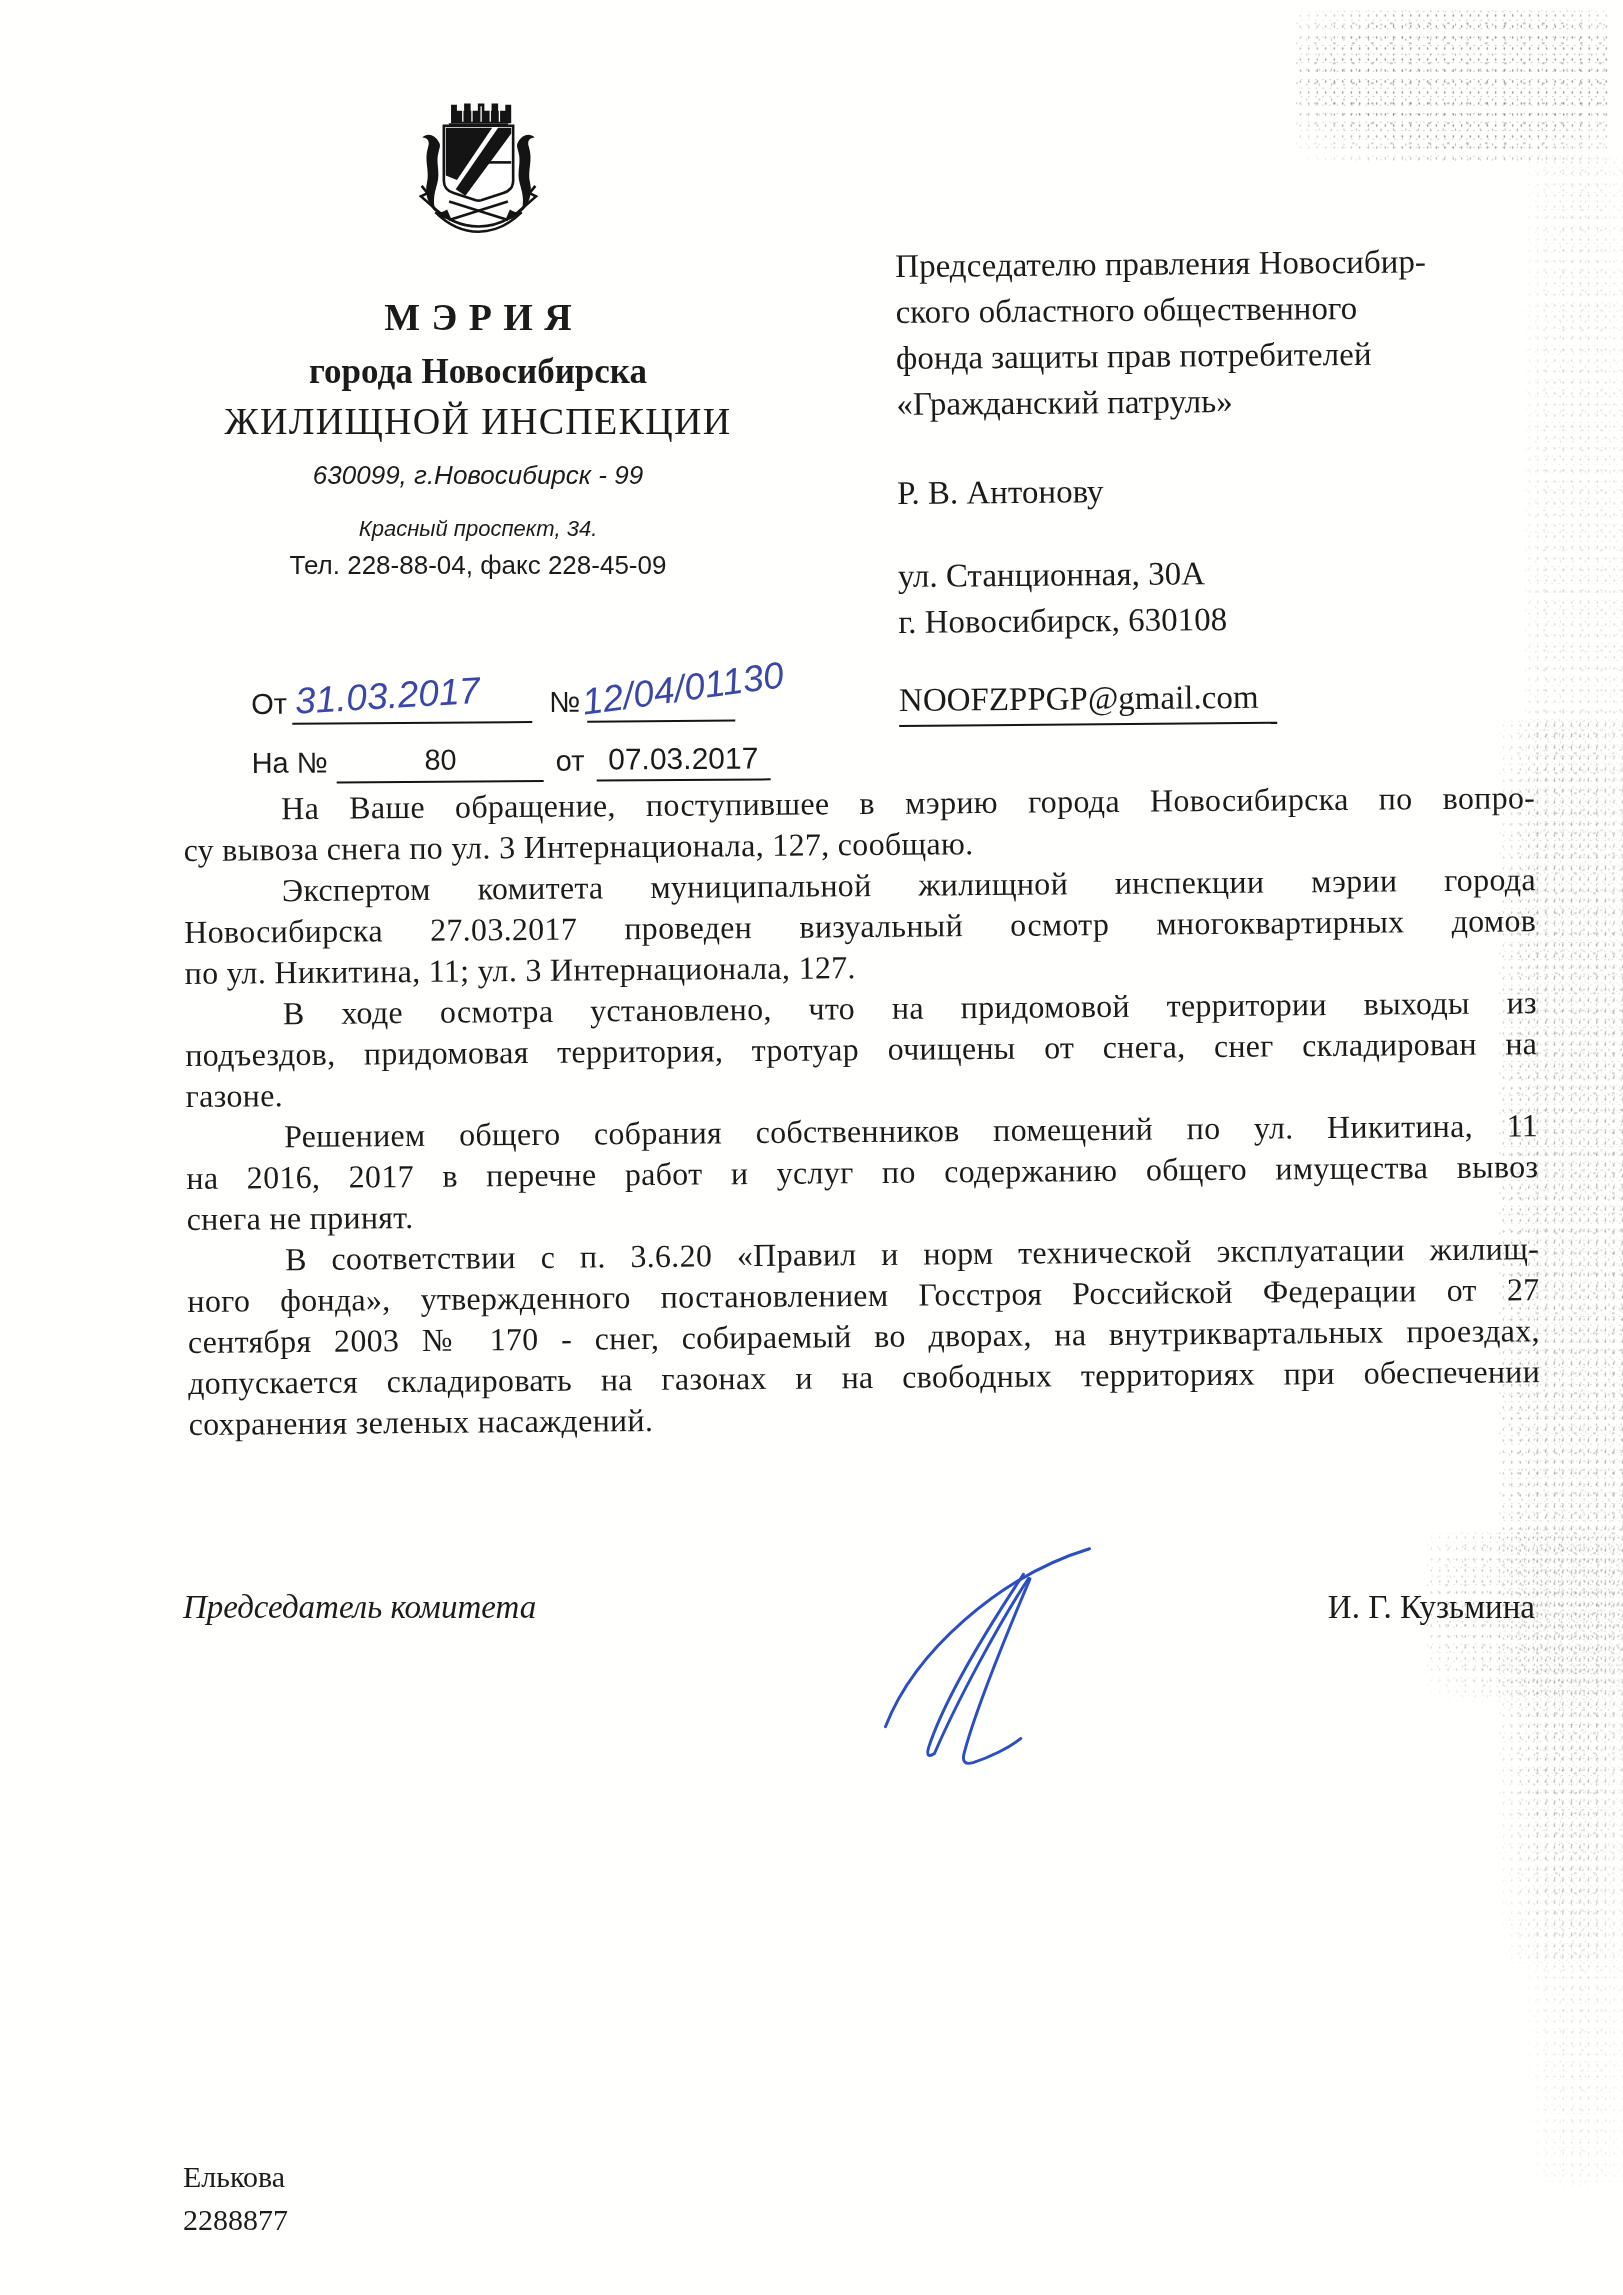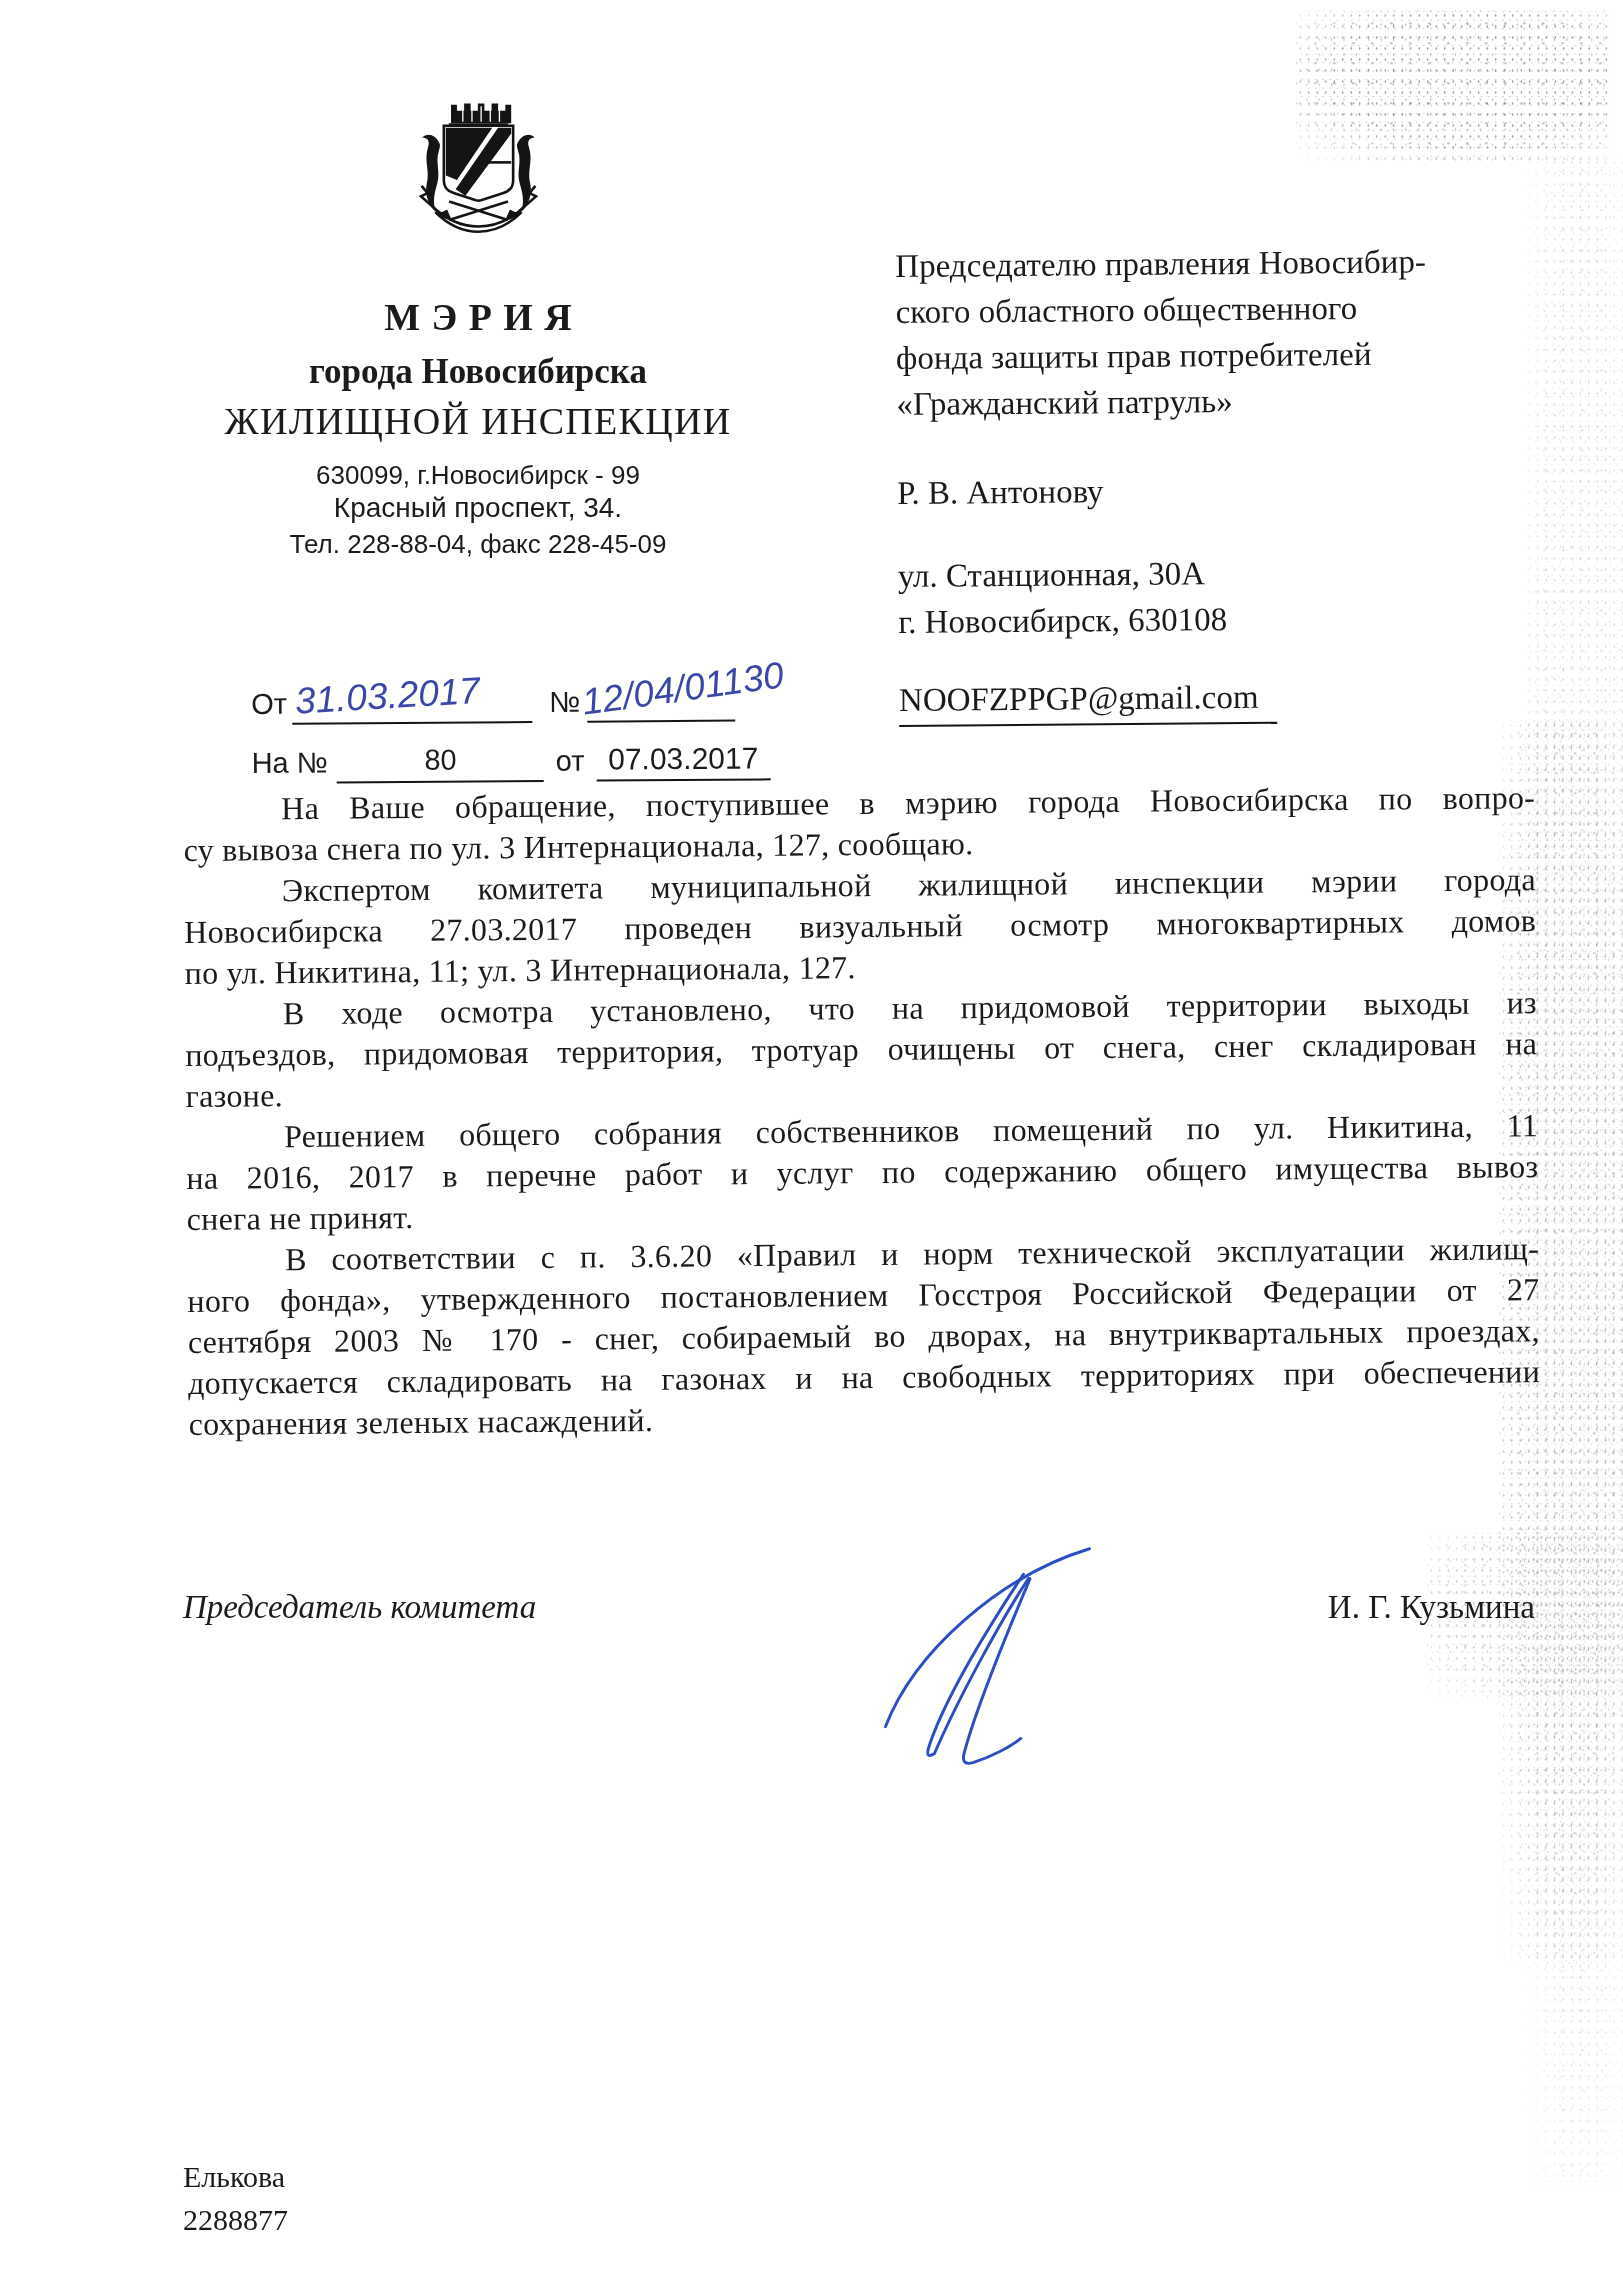--- a/index.html
+++ b/index.html
@@ -8,22 +8,22 @@
     font-family:"Liberation Serif","DejaVu Serif",serif;color:#1b1b1b;overflow:hidden;
   }
   .sans{font-family:"Liberation Sans","DejaVu Sans",sans-serif;}
 
   
   .org{position:absolute;left:164px;top:97px;width:628px;text-align:center;}
   .org .emblem{display:block;margin:0 auto;}
   .t1{font-weight:bold;font-size:38px;line-height:43px;letter-spacing:.30em;text-indent:.30em;margin-top:63px;text-align:center;}
   .t2{font-weight:bold;font-size:35px;line-height:42px;margin-top:11.8px;}
   .t3,.t4,.t5{font-size:38px;line-height:45px;margin-top:6.5px;letter-spacing:1.3px;}
-  .a1{font-size:26px;line-height:31px;margin-top:15.7px;}
-  .a2{font-size:28px;line-height:31px;margin-top:1px;}
+  .a1{font-size:26px;line-height:31px;margin-top:15.7px;font-style:italic;}
+  .a2{font-size:22px;line-height:31px;margin-top:22px;font-style:italic;}
   .a3{font-size:26px;line-height:31px;margin-top:6.5px;}
 
   
   .refs{position:absolute;left:251px;top:682px;width:759px;font-size:29px;transform:rotate(-0.4deg);transform-origin:0 0;}
   .refrow{white-space:nowrap;}
   .refrow + .refrow{margin-top:15.7px;}
   .rlabel{display:inline-block;vertical-align:bottom;line-height:41px;}
   .uline{display:inline-block;vertical-align:bottom;height:41px;border-bottom:2.6px solid #151515;position:relative;}
   .u-from{width:240px;margin-left:5.2px;}
   .u-num{width:148px;margin-left:6.5px;}

